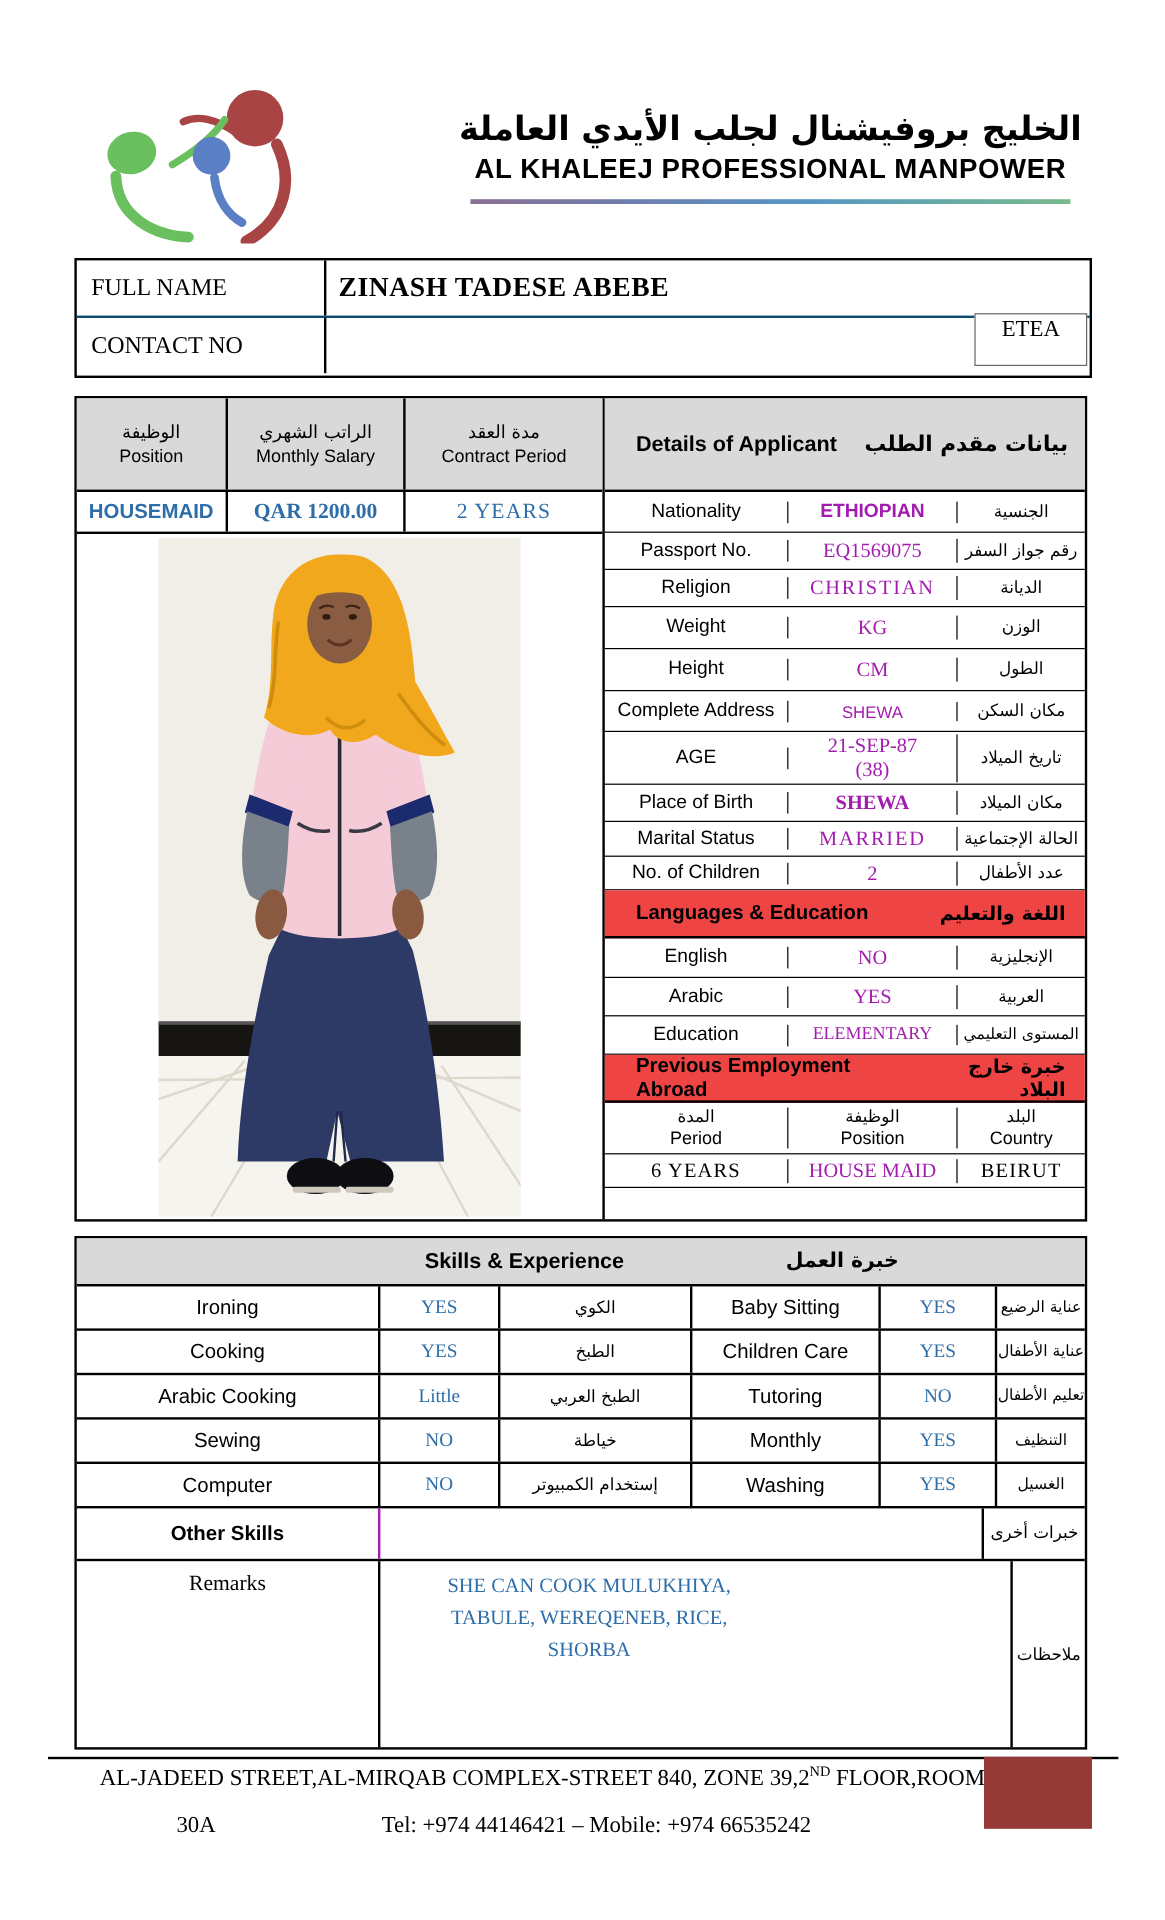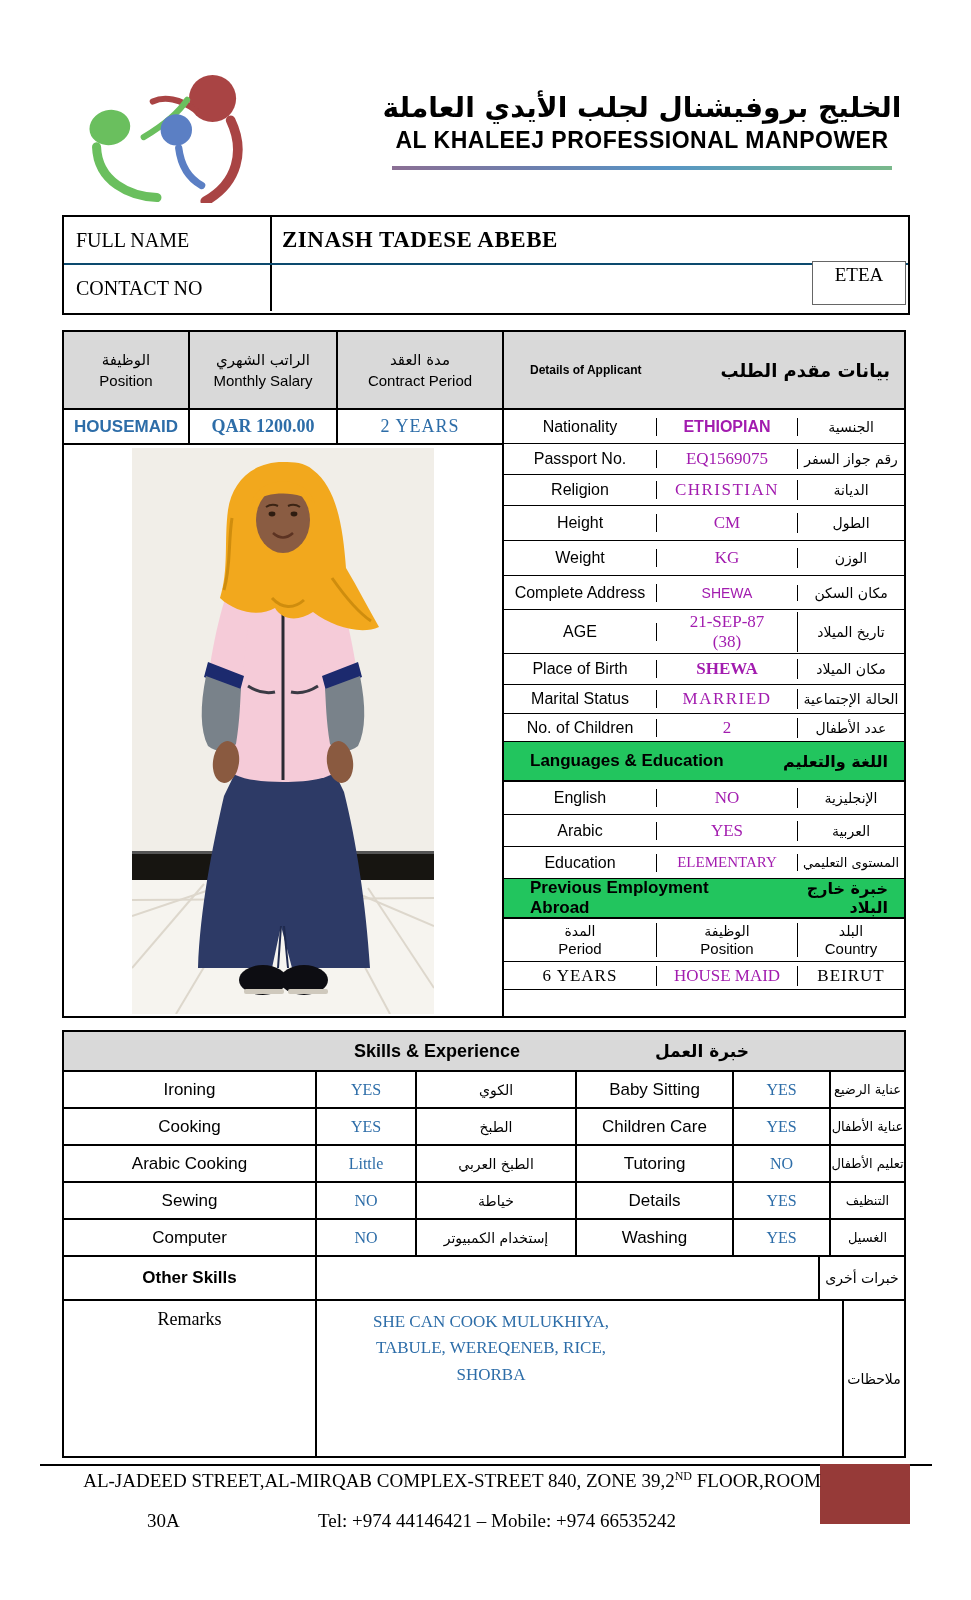--- a/index.html
+++ b/index.html
@@ -48,34 +48,34 @@
        font-weight:bold;font-size:18px;}
   .ov3{flex:1;font-family:"Liberation Serif",serif;font-size:18px;letter-spacing:1px;}
   .photo-cell{flex:1;display:flex;justify-content:center;align-items:flex-start;padding-top:3px;}
   .photo{width:302px;height:566px;}
 
   
   .right-pane{flex:1;display:flex;flex-direction:column;}
   .d-header{height:76px;flex:none;background:#d9d9d9;border-bottom:2px solid #000;
             display:flex;align-items:center;justify-content:space-between;
             padding:0 14px 0 26px;}
-  .d-header .en{font-size:12px;font-weight:bold;}
+  .d-header .en{font-size:18px;font-weight:bold;}
   .d-header .ar{font-size:18px;font-weight:bold;}
   .d-row{display:flex;border-bottom:1px solid #000;align-items:center;flex:none;}
   .d-en{width:152px;border-right:1px solid #000;display:flex;align-items:center;
         justify-content:center;font-size:16px;text-align:center;}
   .d-val{width:140px;border-right:1px solid #000;display:flex;flex-direction:column;
          align-items:center;justify-content:center;color:#a21caf;}
   .d-ar{flex:1;display:flex;align-items:center;justify-content:center;font-size:14px;}
   .v-sb{font-weight:bold;font-size:16px;}
   .v-s{font-family:"Liberation Serif",serif;font-size:17px;}
   .v-sa{font-size:14px;}
   .v-bold{font-weight:bold;}
   .ls{letter-spacing:1.5px;}
-  .sec-header{height:38px;flex:none;background:#22c55e;border-bottom:2px solid #000;
+  .sec-header{height:38px;flex:none;background:#ef4444;border-bottom:2px solid #000;
               display:flex;align-items:center;justify-content:space-between;padding:0 16px 0 26px;}
   .sec-header .en{font-size:17px;font-weight:bold;}
   .sec-header .ar{font-size:16px;font-weight:bold;}
   .emp-cols .cell{display:flex;flex-direction:column;align-items:center;justify-content:center;gap:1px;}
   .emp-cols .ar{font-size:14px;}
   .emp-cols .en{font-size:15px;}
   .emp-val{font-family:"Liberation Serif",serif;font-size:17px;letter-spacing:1px;}
 
   
   .skills-table{position:absolute;top:1030px;left:62px;width:844px;height:428px;border:2px solid #000;
@@ -86,21 +86,21 @@
   .sk-header .ar{font-size:17px;font-weight:bold;margin-left:auto;margin-right:155px;}
   .sk-row{display:flex;height:35px;flex:none;border-bottom:2px solid #000;align-items:stretch;}
   .skc{display:flex;align-items:center;justify-content:center;border-right:2px solid #000;}
   .sc1{width:251px;font-size:17px;}
   .sc2{width:98px;font-family:"Liberation Serif",serif;font-size:16px;color:#2d6da8;}
   .sc3{width:158px;font-size:14px;}
   .sc4{width:155px;font-size:17px;}
   .sc5{width:95px;font-family:"Liberation Serif",serif;font-size:16px;color:#2d6da8;}
   .sc6{flex:1;border-right:none;font-size:13px;}
   .os-row{display:flex;height:42px;flex:none;border-bottom:2px solid #000;align-items:stretch;}
-  .os-label{width:251px;border-right:2px solid #000000;display:flex;align-items:center;
+  .os-label{width:251px;border-right:2px solid #a21caf;display:flex;align-items:center;
             justify-content:center;font-size:17px;font-weight:bold;}
   .os-mid{width:501px;border-right:2px solid #000;}
   .os-ar{flex:1;display:flex;align-items:center;justify-content:center;font-size:14px;}
   .rm-row{display:flex;flex:1;align-items:stretch;}
   .rm-label{width:251px;border-right:2px solid #000;display:flex;justify-content:center;
             padding-top:8px;font-family:"Liberation Serif",serif;font-size:18px;}
   .rm-mid{width:501px;border-right:2px solid #000;padding:8px 0 0 24px;}
   .rm-lines{width:300px;text-align:center;font-family:"Liberation Serif",serif;font-size:17px;
             color:#2d6da8;line-height:1.55;}
   .rm-lines span{display:block;}
@@ -244,28 +244,28 @@
         <div class="d-en">Passport No.</div>
         <div class="d-val v-s">EQ1569075</div>
         <div class="d-ar ar">رقم جواز السفر</div>
       </div>
       <div class="d-row" style="height:30px">
         <div class="d-en">Religion</div>
         <div class="d-val v-s ls">CHRISTIAN</div>
         <div class="d-ar ar">الديانة</div>
       </div>
       <div class="d-row" style="height:34px">
+        <div class="d-en">Weight</div>
+        <div class="d-val v-s">KG</div>
+        <div class="d-ar ar">الوزن</div>
+      </div>
+      <div class="d-row" style="height:34px">
         <div class="d-en">Height</div>
         <div class="d-val v-s">CM</div>
         <div class="d-ar ar">الطول</div>
-      </div>
-      <div class="d-row" style="height:34px">
-        <div class="d-en">Weight</div>
-        <div class="d-val v-s">KG</div>
-        <div class="d-ar ar">الوزن</div>
       </div>
       <div class="d-row" style="height:33px">
         <div class="d-en">Complete Address</div>
         <div class="d-val v-sa">SHEWA</div>
         <div class="d-ar ar">مكان السكن</div>
       </div>
       <div class="d-row" style="height:43px">
         <div class="d-en">AGE</div>
         <div class="d-val v-s">
           <span>21-SEP-87</span>
@@ -367,21 +367,21 @@
       <div class="skc sc2">Little</div>
       <div class="skc sc3 ar">الطبخ العربي</div>
       <div class="skc sc4">Tutoring</div>
       <div class="skc sc5">NO</div>
       <div class="skc sc6 ar">تعليم الأطفال</div>
     </div>
     <div class="sk-row">
       <div class="skc sc1">Sewing</div>
       <div class="skc sc2">NO</div>
       <div class="skc sc3 ar">خياطة</div>
-      <div class="skc sc4">Details</div>
+      <div class="skc sc4">Monthly</div>
       <div class="skc sc5">YES</div>
       <div class="skc sc6 ar">التنظيف</div>
     </div>
     <div class="sk-row">
       <div class="skc sc1">Computer</div>
       <div class="skc sc2">NO</div>
       <div class="skc sc3 ar">إستخدام الكمبيوتر</div>
       <div class="skc sc4">Washing</div>
       <div class="skc sc5">YES</div>
       <div class="skc sc6 ar">الغسيل</div>

